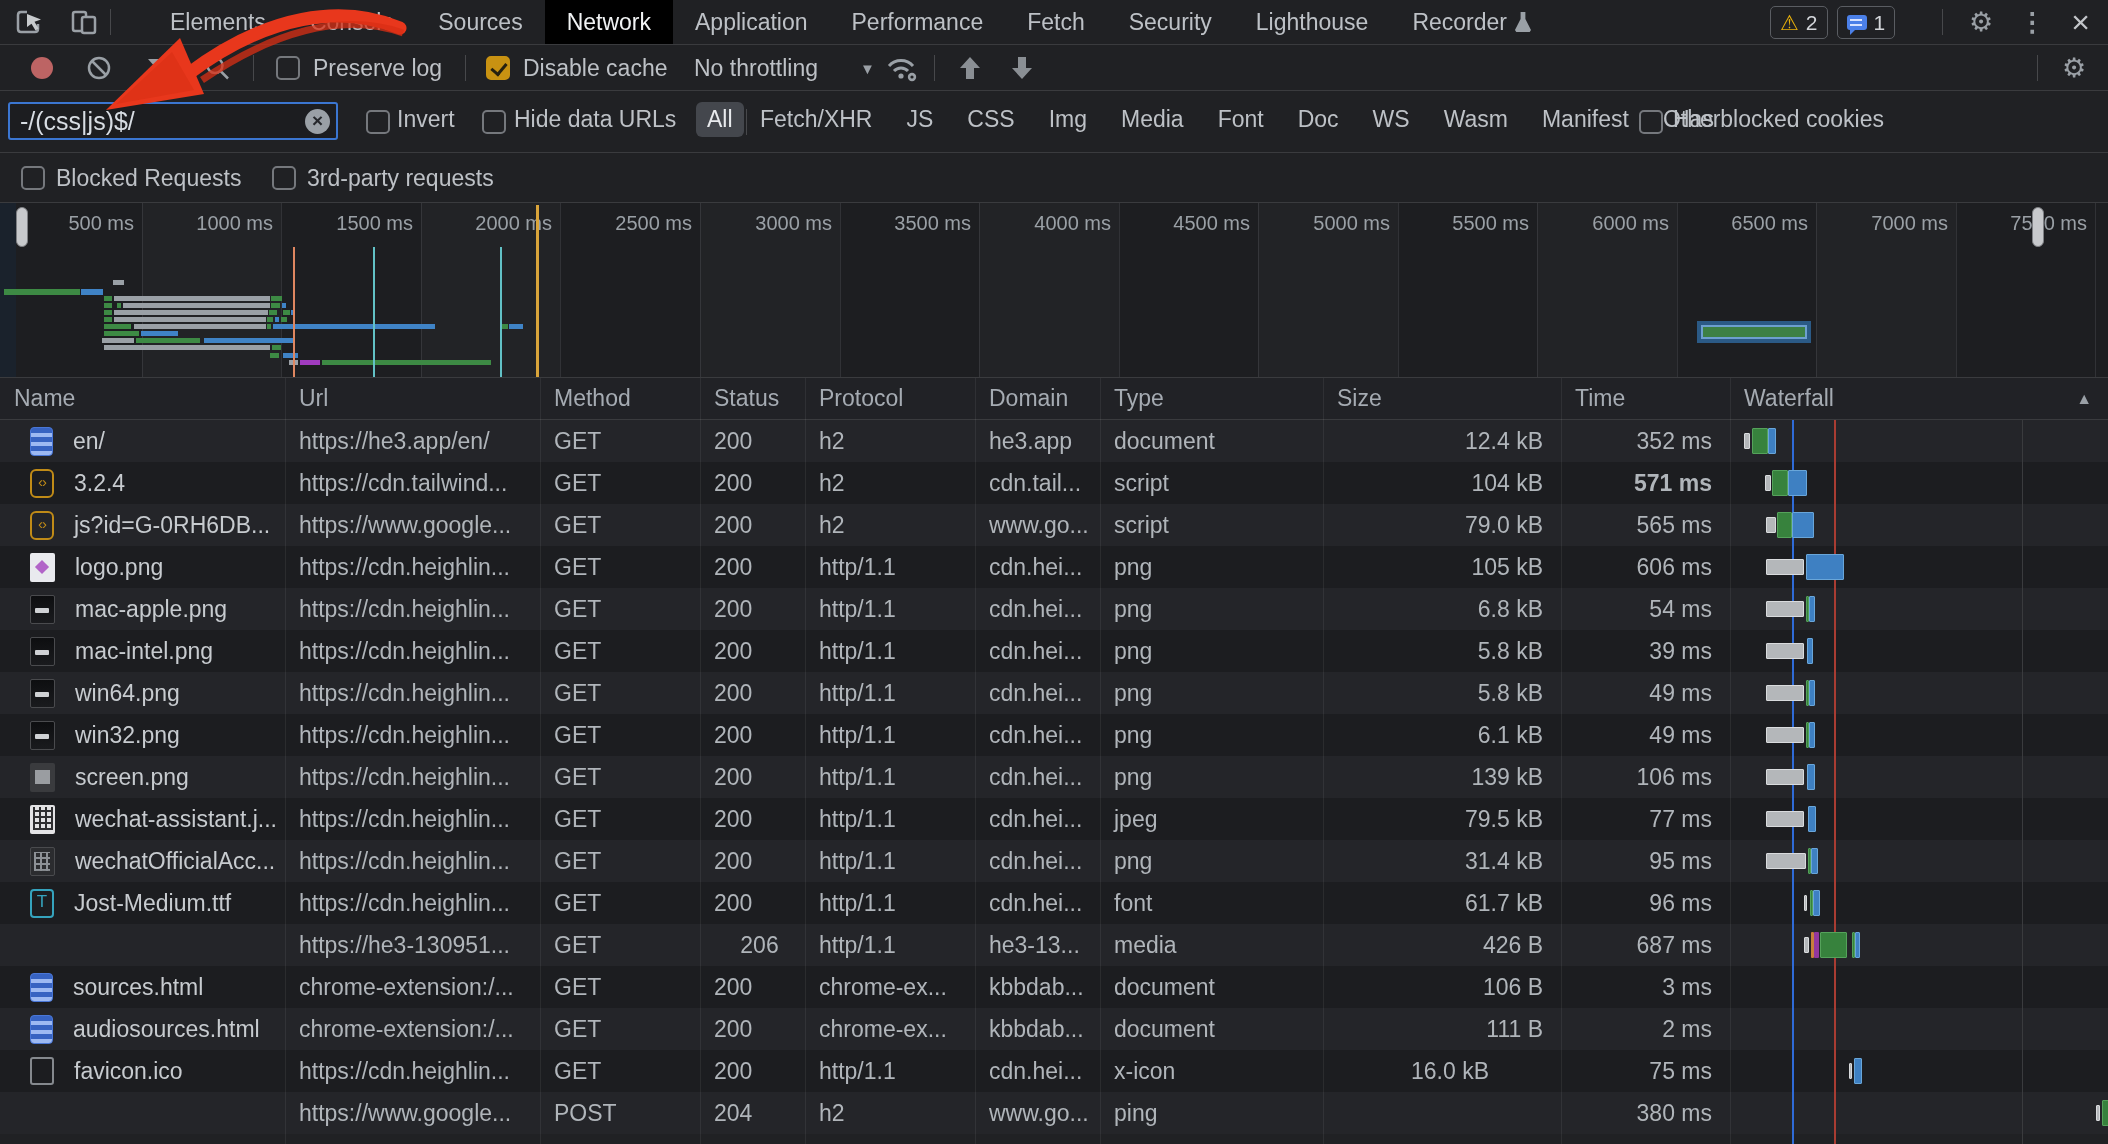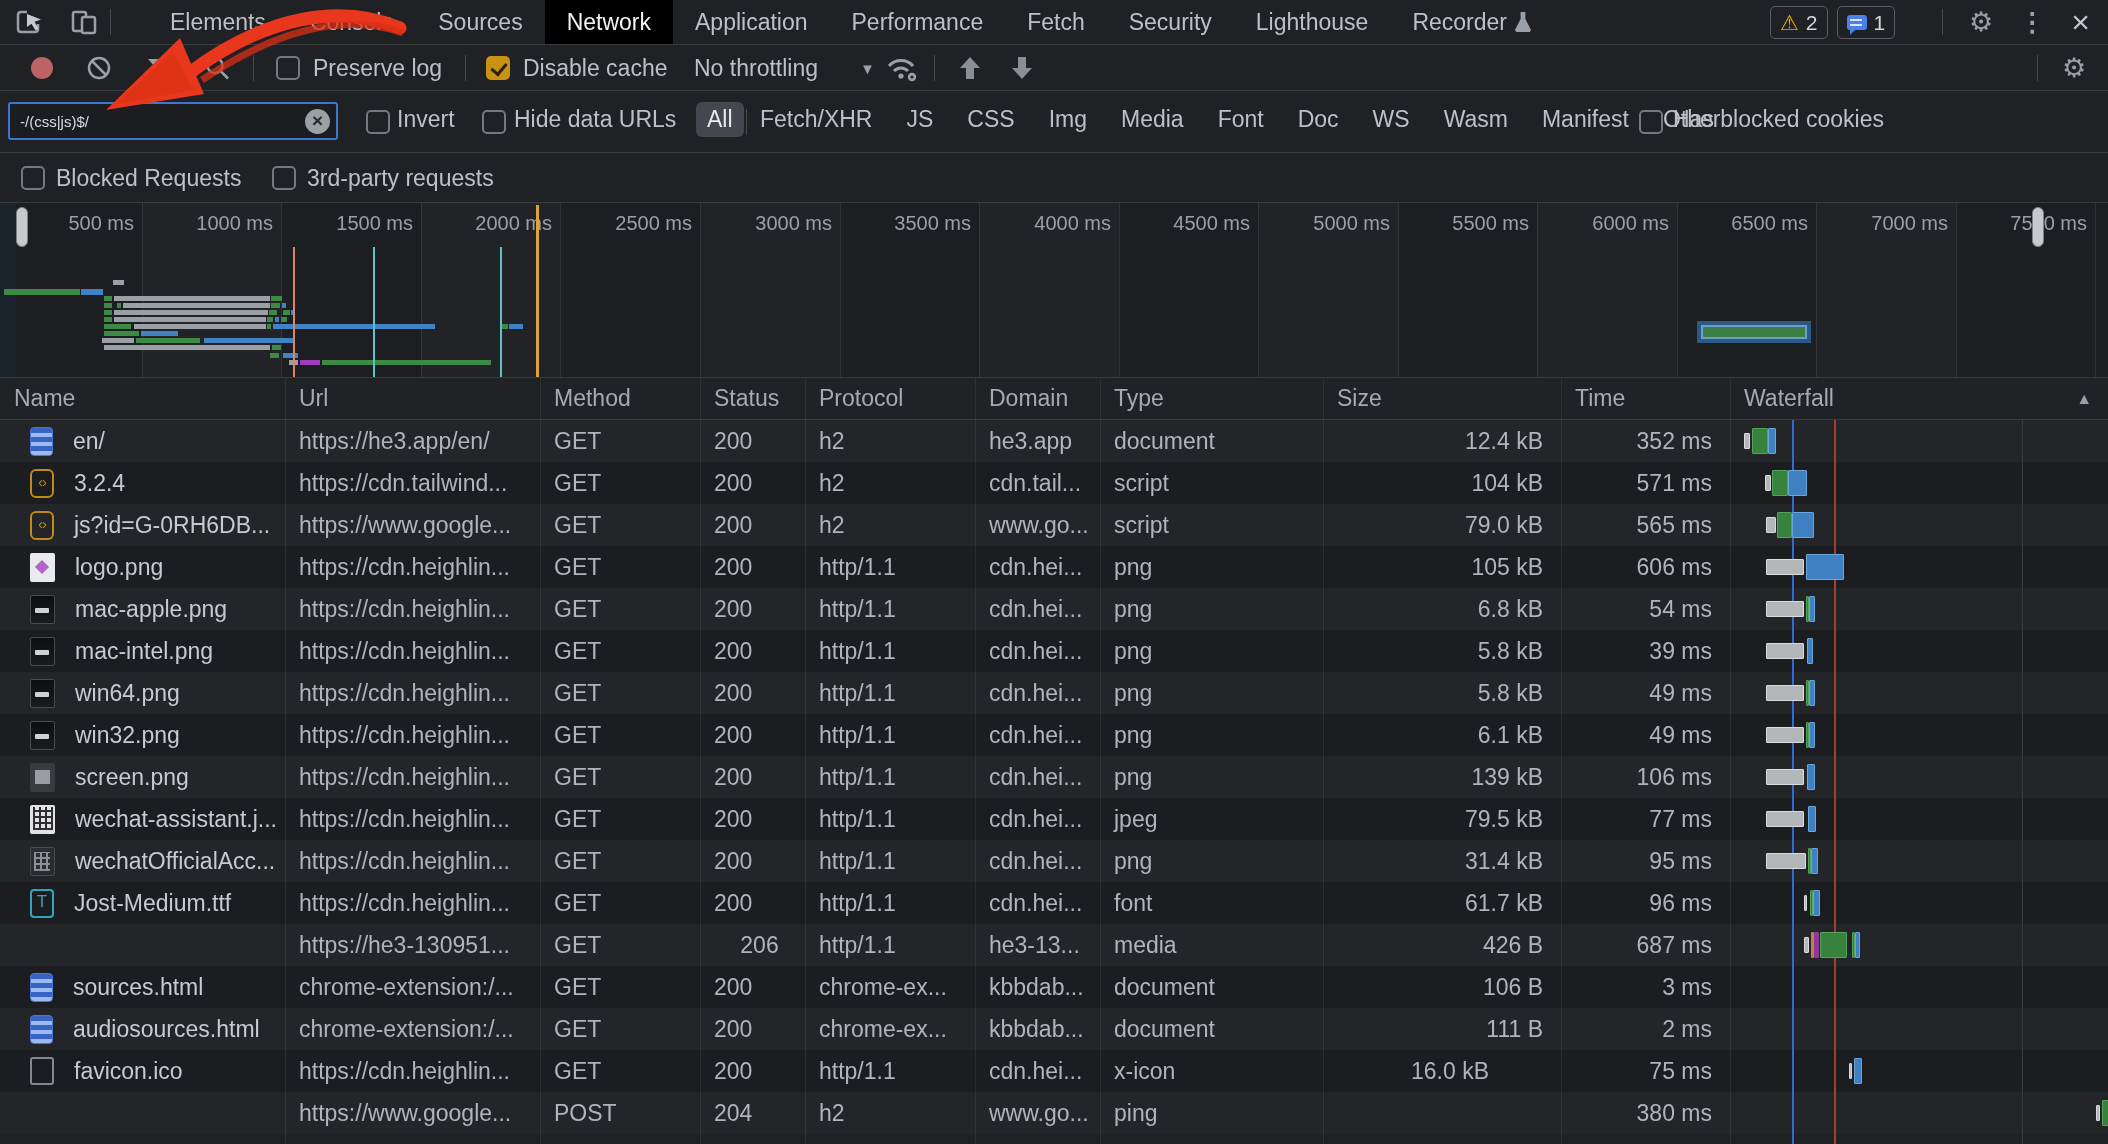--- a/index.html
+++ b/index.html
@@ -32,21 +32,21 @@
   .recdot{width:22px;height:22px;border-radius:50%;background:var(--record,#bd6464);}
   .cb{width:24px;height:24px;border:2.5px solid #75787d;border-radius:5px;box-sizing:border-box;background:transparent;}
   .cb.checked{background:var(--checkbox-checked,#c89212);border-color:var(--checkbox-checked,#c89212);position:relative;}
   .cb.checked::after{content:"";position:absolute;left:6px;top:2px;width:7px;height:12px;border:solid #262110;border-width:0 3px 3px 0;transform:rotate(40deg);}
   .tlabel{font-size:23px;color:#bdc1c6;white-space:nowrap;}
   .caret{font-size:15px;color:#9aa0a6;}
   
   .filterbar{position:absolute;top:91px;left:0;right:0;height:61px;background:#202124;border-bottom:1px solid #3a3b3e;}
   .filterbar>*{position:absolute;}
   .filterbox{left:8px;top:11px;width:330px;height:38px;box-sizing:border-box;border:2px solid var(--filter-border,#3b76d1);border-radius:3px;background:#1c1d20;display:flex;align-items:center;}
-  .filterbox input{flex:1;background:transparent;border:none;outline:none;color:#d8dde3;font-size:15px;font-family:"Liberation Sans",sans-serif;padding:0 0 0 10px;min-width:0;}
+  .filterbox input{flex:1;background:transparent;border:none;outline:none;color:#d8dde3;font-size:25px;font-family:"Liberation Sans",sans-serif;padding:0 0 0 10px;min-width:0;}
   .clearbtn{width:25px;height:25px;border-radius:50%;background:#9aa0a6;color:#26282c;font-size:19px;font-weight:bold;display:flex;align-items:center;justify-content:center;margin-right:6px;flex:none;}
   .pill{font-size:23px;color:#bdc1c6;white-space:nowrap;}
   .pill.selected{background:#44474d;color:#e8eaed;border-radius:6px;padding:4px 11px;}
   .typelist{left:760px;top:15px;display:flex;gap:34px;}
   
   .optsbar{position:absolute;top:153px;left:0;right:0;height:49px;background:#202124;border-bottom:1px solid #3a3b3e;}
   .optsbar>*{position:absolute;top:50%;transform:translateY(-50%);}
   
   .overview{position:absolute;top:203px;left:0;right:0;height:174px;background:#1d1e21;border-bottom:1px solid #3a3b3e;overflow:hidden;}
   .stripe{position:absolute;top:0;bottom:0;background:rgba(255,255,255,0.022);}
@@ -385,21 +385,21 @@
             <span class="ric ic-script"></span>
             <span>3.2.4</span>
           </div>
           <div class="cell" style="left: 285px; width: 255px;">https://cdn.tailwind...</div>
           <div class="cell" style="left: 540px; width: 160px;">GET</div>
           <div class="cell" style="left: 700px; width: 105px;">200</div>
           <div class="cell" style="left: 805px; width: 170px;">h2</div>
           <div class="cell" style="left: 975px; width: 125px;">cdn.tail...</div>
           <div class="cell" style="left: 1100px; width: 223px;">script</div>
           <div class="cell right" style="left: 1323px; width: 238px;">104 kB</div>
-          <div class="cell right" style="left: 1561px; width: 169px;">571 ms</div>
+          <div class="cell right" style="left: 1561px; width: 169px; font-weight: bold;">571 ms</div>
           <div class="cell" style="left: 1730px; width: 378px;">
             <div class="wfseg seg-gy" style="left: 35px; width: 6px;"></div>
             <div class="wfseg seg-g" style="left: 42px; width: 16px;"></div>
             <div class="wfseg seg-b" style="left: 58px; width: 19px;"></div>
           </div>
         </div>
         <div class="row">
           <div class="cell namecell" style="left: 0px; width: 285px;">
             <span class="ric ic-script"></span>
             <span>js?id=G-0RH6DB...</span>

